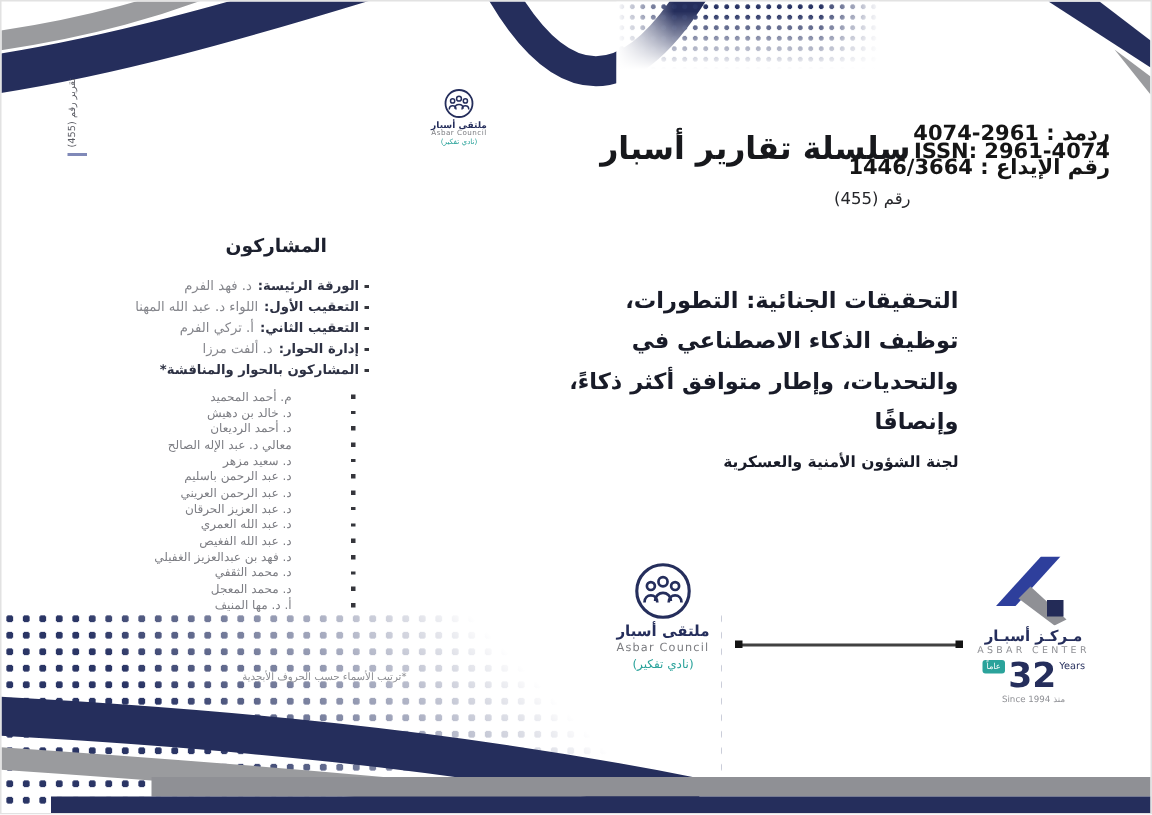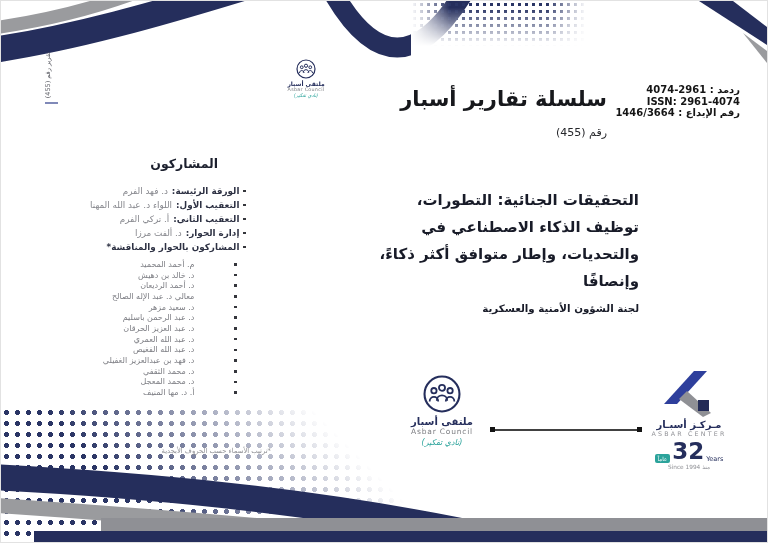--- a/index.html
+++ b/index.html
@@ -46,54 +46,54 @@
   .row{display:flex;align-items:center;gap:4px;}
   .roles .row{height:14px;font-size:8.8px;}
   .bullet{width:2.6px;height:2.6px;background:#35363c;flex:0 0 auto;}
   .role-label{font-weight:bold;color:#2d3143;white-space:nowrap;}
   .role-value{color:#85868c;white-space:nowrap;}
   .names{margin-top:5px;padding-right:9px;}
   .names .row{height:10.7px;font-size:8px;color:#7c7d83;white-space:nowrap;gap:40px;}
   .footnote{right:496px;top:446px;font-size:6.8px;color:#8c8d92;direction:rtl;}
 
   
-  .issn{right:27px;top:83px;direction:rtl;text-align:right;font-size:10px;
+  .issn{right:27px;top:83px;direction:rtl;text-align:right;font-size:14px;
         font-weight:bold;color:#151515;line-height:11.6px;white-space:nowrap;}
   .series{right:160px;top:86px;direction:rtl;text-align:right;}
   .series-title{font-size:21px;font-weight:bold;color:#17181c;white-space:nowrap;}
   .series-number{margin-top:15px;font-size:11px;color:#26272b;}
   .title-block{right:128px;top:186px;direction:rtl;text-align:right;}
   .title-line{font-size:15px;font-weight:bold;color:#181b28;line-height:27px;white-space:nowrap;}
   .committee{margin-top:7px;font-size:10.3px;font-weight:bold;color:#181b28;}
 
   
   .council{text-align:center;}
   .council-sm{left:282px;top:58px;width:46px;}
   .council-lg{left:405px;top:374px;width:72px;}
   .council .icon{margin:0 auto;}
   .council-name-ar{font-weight:bold;color:#252e5c;direction:rtl;}
   .council-name-en{color:#7b7c80;letter-spacing:0.8px;}
-  .council-tagline{color:#2ba39b;direction:rtl;font-style:italic;}
+  .council-tagline{color:#2ba39b;direction:rtl;}
   .council-sm .council-name-ar{font-size:6px;margin-top:1px;}
   .council-sm .council-name-en{font-size:4.8px;letter-spacing:0.3px;}
   .council-sm .council-tagline{font-size:4.8px;margin-top:1px;}
   .council-lg .council-name-ar{font-size:10px;margin-top:3px;}
   .council-lg .council-name-en{font-size:7.5px;}
   .council-lg .council-tagline{font-size:8px;margin-top:2px;}
 
   .divider{left:490px;top:428px;width:150px;height:1.6px;background:#414141;}
   .divider::before,.divider::after{content:"";position:absolute;top:-1.6px;width:4.6px;height:4.6px;background:#141414;}
   .divider::before{left:-1px;}
   .divider::after{right:-1px;}
 
   .center-logo{left:636px;top:370px;width:104px;text-align:center;}
   .center-logo .mark{margin:0 auto;}
   .center-name-ar{font-size:10px;font-weight:bold;color:#252e5c;direction:rtl;margin-top:2px;}
   .center-name-en{font-size:6.3px;color:#8f9095;letter-spacing:2.2px;}
-  .years-row{display:flex;align-items:flex-end;justify-content:center;gap:2px;margin-top:3px;}
+  .years-row{display:flex;align-items:flex-start;justify-content:center;gap:2px;margin-top:3px;}
   .years-badge{background:#2ba39b;color:#fff;font-size:5.5px;padding:1.5px 3px;border-radius:2px;direction:rtl;}
   .years-number{font-size:23px;font-weight:bold;color:#252e5c;line-height:1;}
   .years-word{font-size:6.5px;color:#252e5c;}
   .since-row{font-size:5.8px;color:#8f9095;margin-top:1px;}
 </style>
 </head>
 <body>
 
 <div class="page">
 
@@ -169,20 +169,24 @@
           <span class="bullet"></span>
           <span>معالي د. عبد الإله الصالح</span>
         </div>
       <div class="row">
           <span class="bullet"></span>
           <span>د. سعيد مزهر</span>
         </div>
       <div class="row">
           <span class="bullet"></span>
           <span>د. عبد الرحمن باسليم</span>
+        </div>
+      <div class="row">
+          <span class="bullet"></span>
+          <span>د. عبد الرحمن العريني</span>
         </div>
       <div class="row">
           <span class="bullet"></span>
           <span>د. عبد العزيز الحرقان</span>
         </div>
       <div class="row">
           <span class="bullet"></span>
           <span>د. عبد الله العمري</span>
         </div>
       <div class="row">

